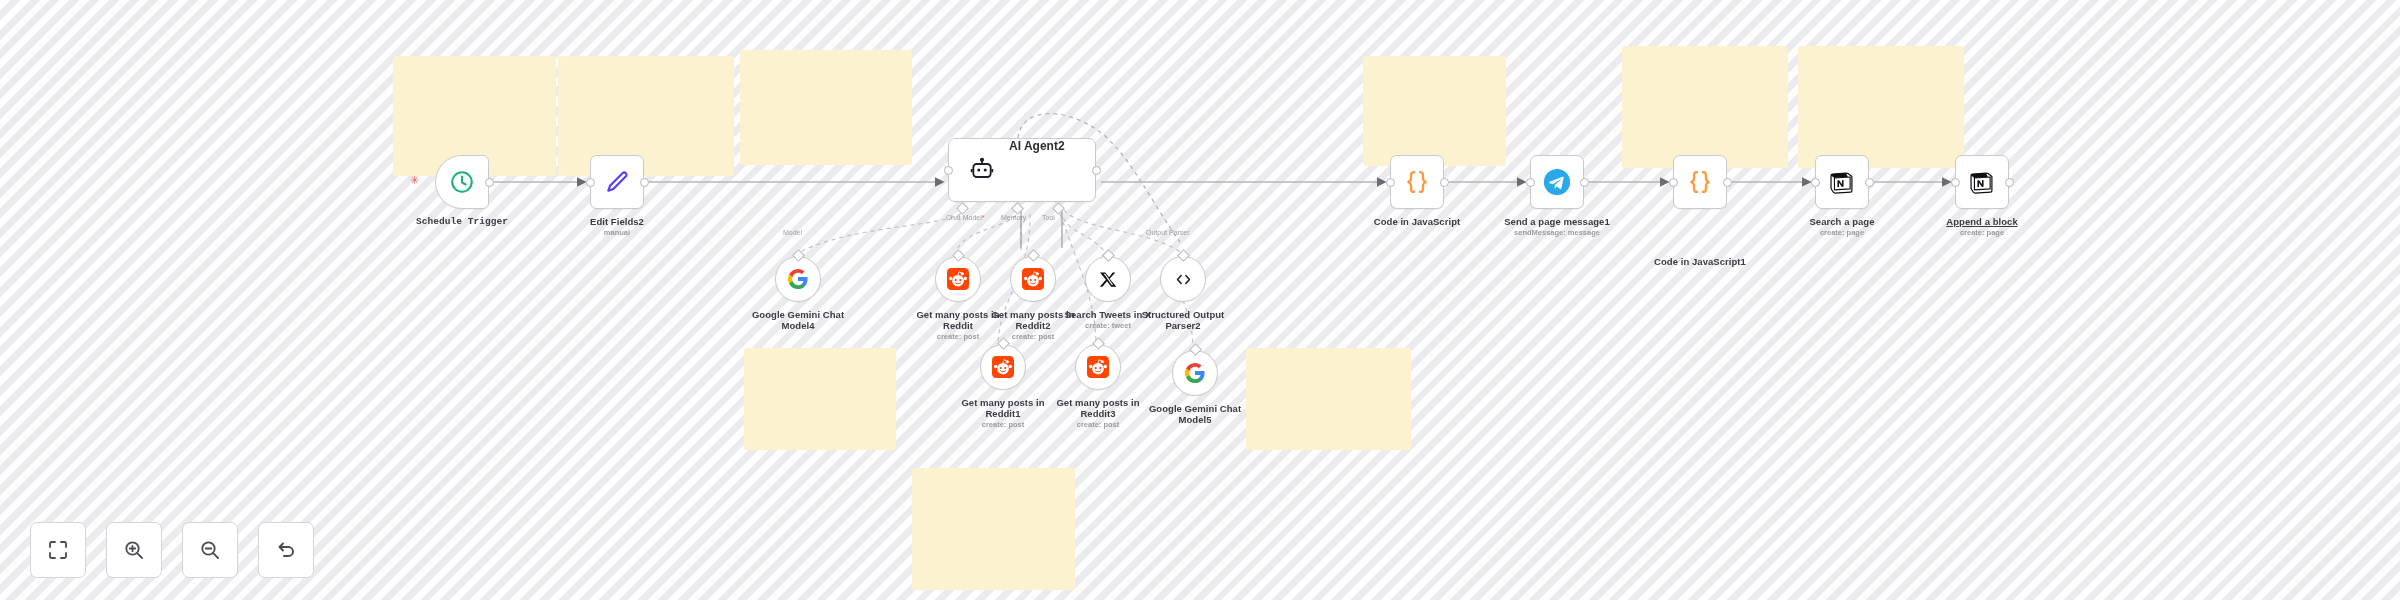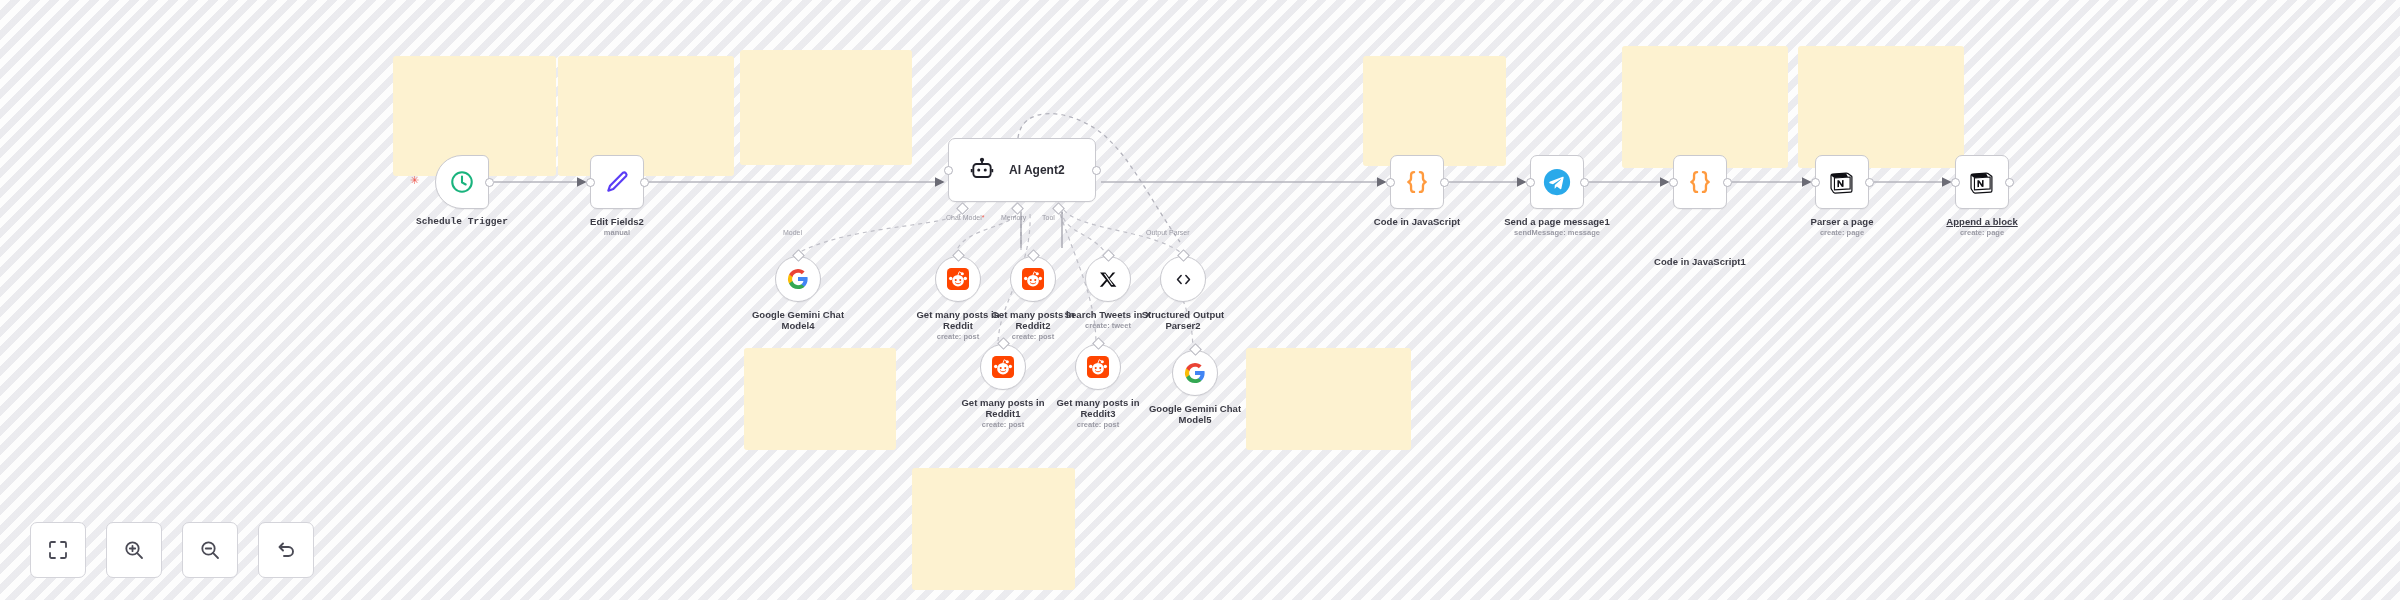--- a/index.html
+++ b/index.html
@@ -34,21 +34,20 @@
     width: 2400px; height: 600px;
     pointer-events: none;
   }
   .node-box {
     position: absolute;
     background: #fff;
     border: 1px solid #c9c9cf;
     border-radius: 7px;
     box-sizing: border-box;
     display: flex;
-    align-items: center;
     justify-content: center;
     box-shadow: 0 1px 1px rgba(0,0,0,0.04);
   }
   .node-box.trigger {
     border-top-left-radius: 32px;
     border-bottom-left-radius: 32px;
   }
   .node-box.round {
     border-radius: 50%;
   }
@@ -385,21 +384,21 @@
           <svg width="26" height="26" viewBox="0 0 32 32">
         <path d="M4.5 6.3 21 5.1c1.2-.1 1.6.05 2.3.56l4.2 3c.5.36.68.46.68 1.1v17c0 1-.36 1.55-1.6 1.64l-19.1 1.2c-.9.05-1.35-.1-1.85-.72L3.2 25.2c-.5-.7-.7-1.2-.7-1.8V7.9c0-.8.36-1.5 2-1.6z" fill="#fff" stroke="#0f0f14" stroke-width="1.5" stroke-linejoin="round"></path>
         <path d="M21 5.1 4.5 6.3c-1.64.1-2 .8-2 1.6l4.2 3.2 16.6-1.2z" fill="#0f0f14"></path>
         <path d="M6.7 11.1v14.6l19.3-1.2V9.9z" fill="#fff" stroke="#0f0f14" stroke-width="1.4"></path>
         <path d="M10.4 13.9v8.5l1.9-.12v-5.3l3.6 5.1 2-.12v-8.3l-1.9.12v5l-3.6-5z" fill="#0f0f14"></path>
           </svg>
         </span>
       </div>
       <div class="port" style="left: 1810.5px; top: 177.5px;"></div>
       <div class="port" style="left: 1864.5px; top: 177.5px;"></div>
-      <div class="node-label" style="left: 1777px; top: 216px; width: 130px;">Parser a page</div>
+      <div class="node-label" style="left: 1777px; top: 216px; width: 130px;">Search a page</div>
       <div class="node-sub" style="left: 1777px; top: 228px; width: 130px;">create: page</div>
       <div class="node-box" style="left: 1955px; top: 155px; width: 54px; height: 54px;">
         <span style="display: flex; align-items: center; justify-content: center;">
           <svg width="26" height="26" viewBox="0 0 32 32">
         <path d="M4.5 6.3 21 5.1c1.2-.1 1.6.05 2.3.56l4.2 3c.5.36.68.46.68 1.1v17c0 1-.36 1.55-1.6 1.64l-19.1 1.2c-.9.05-1.35-.1-1.85-.72L3.2 25.2c-.5-.7-.7-1.2-.7-1.8V7.9c0-.8.36-1.5 2-1.6z" fill="#fff" stroke="#0f0f14" stroke-width="1.5" stroke-linejoin="round"></path>
         <path d="M21 5.1 4.5 6.3c-1.64.1-2 .8-2 1.6l4.2 3.2 16.6-1.2z" fill="#0f0f14"></path>
         <path d="M6.7 11.1v14.6l19.3-1.2V9.9z" fill="#fff" stroke="#0f0f14" stroke-width="1.4"></path>
         <path d="M10.4 13.9v8.5l1.9-.12v-5.3l3.6 5.1 2-.12v-8.3l-1.9.12v5l-3.6-5z" fill="#0f0f14"></path>
           </svg>
         </span>

